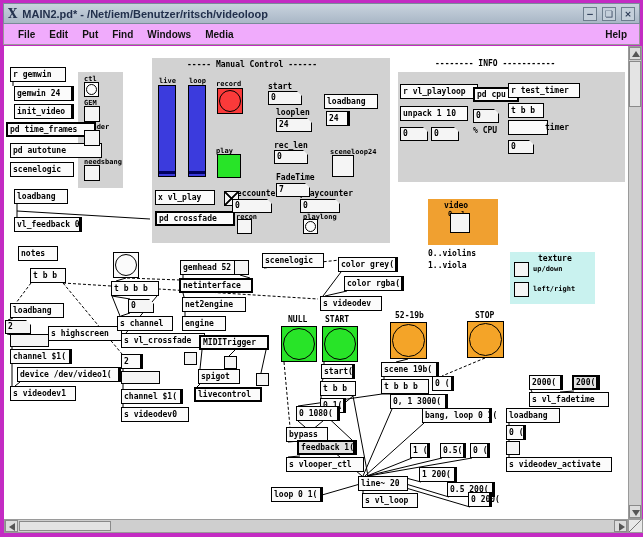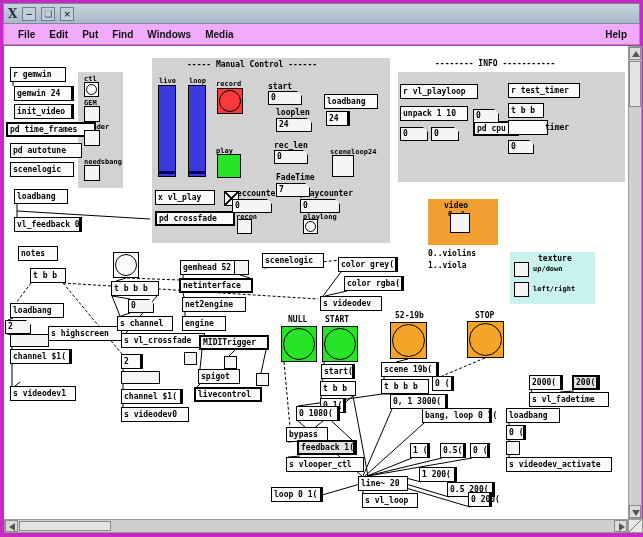--- a/index.html
+++ b/index.html
@@ -58,20 +58,21 @@
   .panel{background:#d2d2d2}
   .canvasbox{border:none}
   .label{background:transparent;height:10px}
   .label.small{font-size:7px}
 </style>
 </head>
 <body>
 
 <div class="titlebar">
   <span class="wicon">X</span>
+  <span class="wtitle">MAIN2.pd* - /Net/iem/Benutzer/ritsch/videoloop</span>
   <span class="wbtn">−</span>
   <span class="wbtn">❏</span>
   <span class="wbtn">×</span>
 </div>
 
 <div class="menubar">
   <span>File</span>
   <span>Edit</span>
   <span>Put</span>
   <span>Find</span>
@@ -263,21 +264,21 @@
     </div>
     <div class="nd message" style="left: 10px; top: 40px; width: 60px;">
       <span>gemwin 24</span>
     </div>
     <div class="nd message" style="left: 10px; top: 58px; width: 60px;">
       <span>init_video</span>
     </div>
     <div class="nd object bold" style="left: 2px; top: 76px; width: 90px;">
       <span>pd time_frames</span>
     </div>
-    <div class="nd object" style="left: 6px; top: 97px; width: 72px;">
+    <div class="nd object" style="left: 6px; top: 97px; width: 92px;">
       <span>pd autotune</span>
     </div>
     <div class="nd object" style="left: 6px; top: 116px; width: 64px;">
       <span>scenelogic</span>
     </div>
     <div class="nd object" style="left: 10px; top: 143px; width: 54px;">
       <span>loadbang</span>
     </div>
     <div class="nd message" style="left: 10px; top: 171px; width: 68px;">
       <span>vl_feedback 0</span>
@@ -339,21 +340,21 @@
     </div>
     <div class="nd object" style="left: 396px; top: 60px; width: 68px;">
       <span>unpack 1 10</span>
     </div>
     <div class="nd number" style="left: 396px; top: 81px; width: 28px;">
       <span>0</span>
     </div>
     <div class="nd number" style="left: 427px; top: 81px; width: 28px;">
       <span>0</span>
     </div>
-    <div class="nd object bold" style="left: 469px; top: 41px; width: 46px; margin-top: 34px;">
+    <div class="nd object bold" style="left: 469px; top: 41px; width: 46px;">
       <span>pd cpu</span>
     </div>
     <div class="nd number" style="left: 469px; top: 63px; width: 26px;">
       <span>0</span>
     </div>
     <div class="nd object" style="left: 504px; top: 37px; width: 72px;">
       <span>r test_timer</span>
     </div>
     <div class="nd object" style="left: 504px; top: 57px; width: 36px;">
       <span>t b b</span>
@@ -379,20 +380,23 @@
     <div class="nd number" style="left: 1px; top: 274px; width: 26px;">
       <span>2</span>
     </div>
     <div class="nd radio" style="left: 6px; top: 288px; width: 39px; height: 13px;">
       <i></i>
       <i></i>
       <i class="sel"></i>
     </div>
     <div class="nd message" style="left: 6px; top: 303px; width: 62px;">
       <span>channel $1(</span>
+    </div>
+    <div class="nd message" style="left: 13px; top: 321px; width: 104px;">
+      <span>device /dev/video1(</span>
     </div>
     <div class="nd object" style="left: 6px; top: 340px; width: 66px;">
       <span>s videodev1</span>
     </div>
     <div class="nd object" style="left: 44px; top: 280px; width: 74px;">
       <span>s highscreen</span>
     </div>
     <div class="nd bang" style="left: 109px; top: 206px; width: 26px; height: 26px;">
       <i></i>
     </div>

